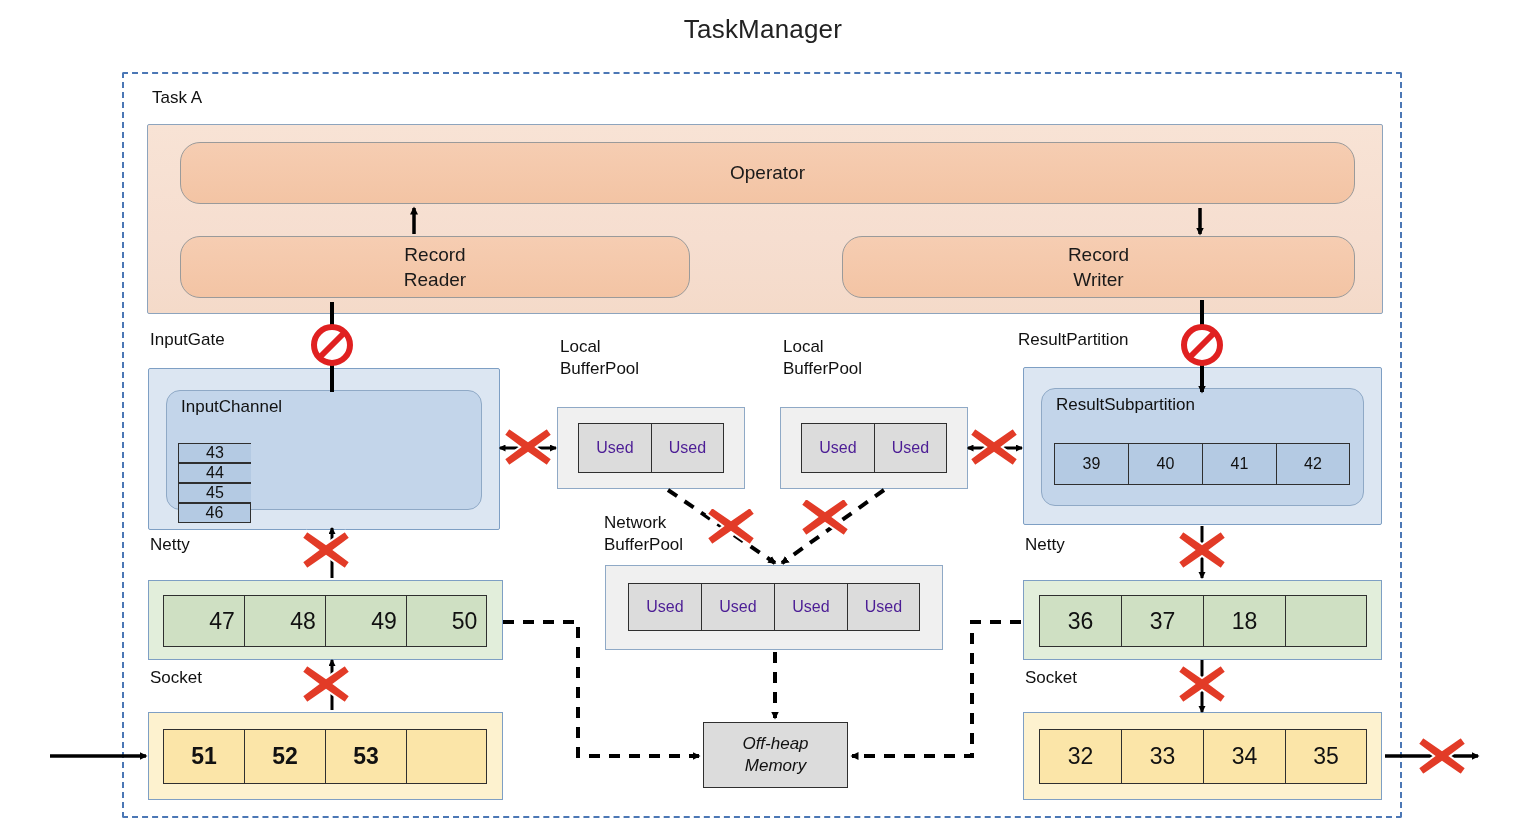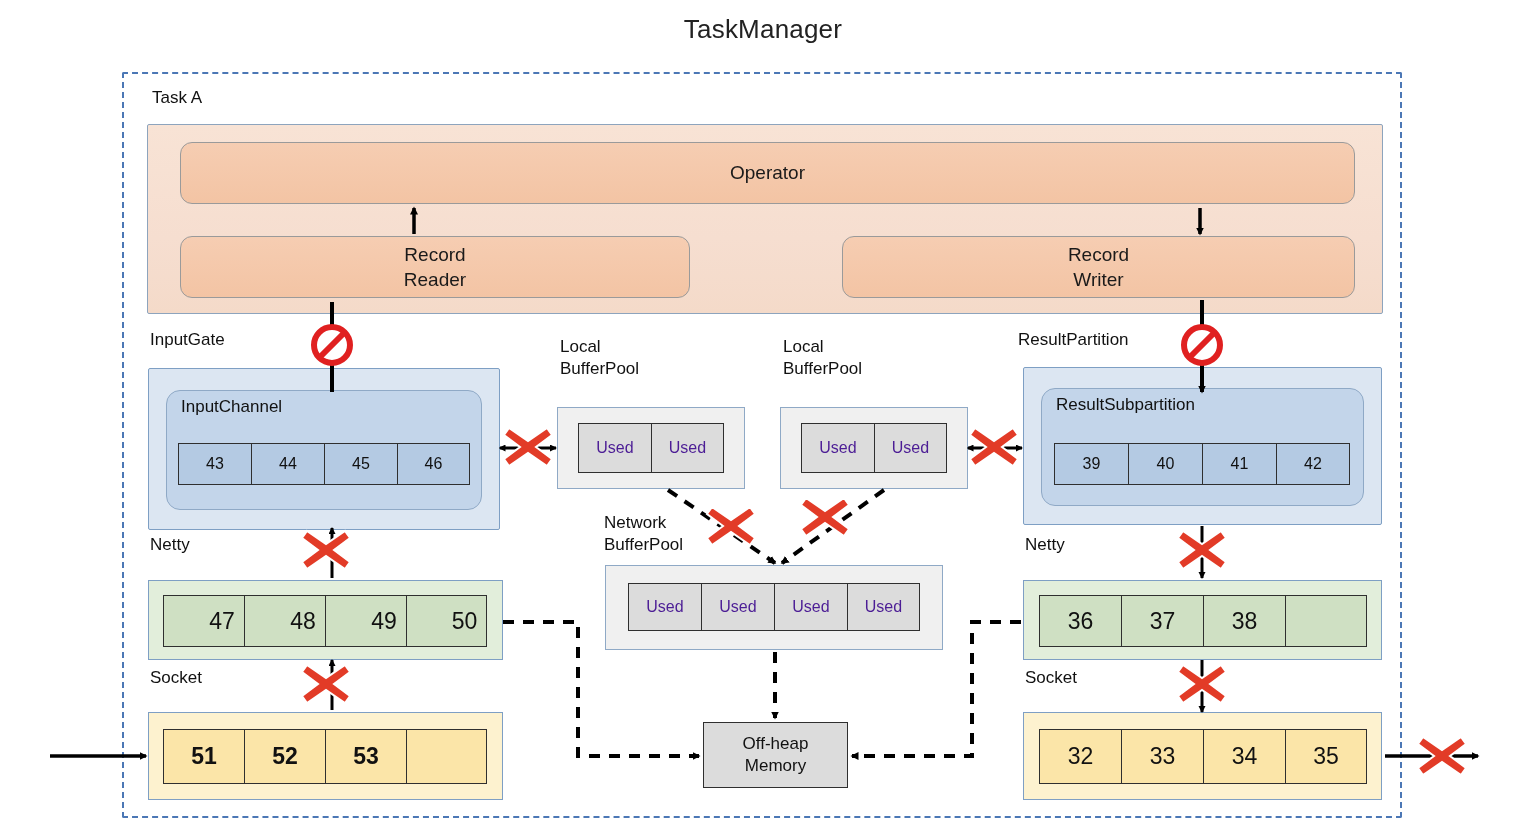--- a/index.html
+++ b/index.html
@@ -27,21 +27,21 @@
   .caption{font-size:17px;color:#111;white-space:nowrap;}
 
   
   #task-a-box{
     left:147px;top:124px;width:1236px;height:190px;
     background:linear-gradient(180deg,#f8e3d5 0%,#f6ded0 60%,#f4dac9 100%);
     border:1px solid #8da4bd;border-radius:2px;
   }
   .peach-round{
     background:linear-gradient(180deg,#f6cdb2 0%,#f3c4a4 100%);
-    border:1px solid #9a9a9a;border-radius:12px;
+    border:1px solid #9a9a9a;border-radius:20px;
     display:flex;align-items:center;justify-content:center;
     font-size:19px;color:#1a1a1a;line-height:1.32;text-align:center;
   }
   #operator-box{left:180px;top:142px;width:1175px;height:62px;}
   #record-reader-box{left:180px;top:236px;width:510px;height:62px;}
   #record-writer-box{left:842px;top:236px;width:513px;height:62px;}
 
   
   .blue-panel{
     background:#dce6f2;border:1px solid #7e9fc4;border-radius:2px;
@@ -62,21 +62,21 @@
   .cell{
     box-sizing:border-box;display:flex;align-items:center;justify-content:center;
     border:1px solid #2f2f2f;border-right-width:0;
   }
   .cell:last-child{border-right-width:1px;}
   .cell-blue{background:#b4cae3;color:#111;font-size:16px;}
   .cell-green{background:#cfe0c3;color:#111;font-size:23px;}
   .cell-yellow{background:#fbe5a8;color:#111;font-size:23px;}
   .cell-gray{background:#dcdcdc;color:#4c1d95;font-size:16px;}
 
-  #inputchannel-cells{left:178px;top:443px;width:292px;height:42px;}
+  #inputchannel-cells{left:178px;top:443px;width:292px;height:42px;flex-direction:column;}
   #inputchannel-cells .cell{width:73px;}
   #resultsub-cells{left:1054px;top:443px;width:296px;height:42px;}
   #resultsub-cells .cell{width:74px;}
 
   
   .gray-panel{background:#f0f0f0;border:1px solid #8fa9c6;}
   #local-pool-left{left:557px;top:407px;width:188px;height:82px;}
   #local-pool-right{left:780px;top:407px;width:188px;height:82px;}
   #network-pool{left:605px;top:565px;width:338px;height:85px;}
 
@@ -102,21 +102,21 @@
   #netty-right-cells{left:1039px;top:595px;width:328px;height:52px;}
   #netty-right-cells .cell{width:82px;}
   #socket-right-cells{left:1039px;top:729px;width:328px;height:55px;}
   #socket-right-cells .cell{width:82px;}
 
   
   #offheap-box{
     left:703px;top:722px;width:145px;height:66px;
     background:#dcdcdc;border:1px solid #2f2f2f;
     display:flex;align-items:center;justify-content:center;text-align:center;
-    font-size:17px;line-height:1.3;color:#111;
+    font-size:17px;line-height:1.3;color:#111;font-style:italic;
   }
 
   
   #lbl-task-a{left:152px;top:88px;}
   #lbl-inputgate{left:150px;top:330px;}
   #lbl-resultpartition{left:1018px;top:330px;}
   #lbl-local-left{left:560px;top:336px;line-height:1.3;}
   #lbl-local-right{left:783px;top:336px;line-height:1.3;}
   #lbl-network{left:604px;top:512px;line-height:1.3;}
   #lbl-netty-left{left:150px;top:535px;}
@@ -196,21 +196,21 @@
     <div class="cell cell-blue">40</div>
     <div class="cell cell-blue">41</div>
     <div class="cell cell-blue">42</div>
   </div>
 
 <div class="abs caption" id="lbl-netty-right">Netty</div>
 <div class="abs netty-panel" id="netty-right"></div>
 <div class="cells" id="netty-right-cells">
     <div class="cell cell-green">36</div>
     <div class="cell cell-green">37</div>
-    <div class="cell cell-green">38</div>
+    <div class="cell cell-green">18</div>
     <div class="cell cell-green"></div>
   </div>
 
 <div class="abs caption" id="lbl-socket-right">Socket</div>
 <div class="abs socket-panel" id="socket-right"></div>
 <div class="cells" id="socket-right-cells">
     <div class="cell cell-yellow">32</div>
     <div class="cell cell-yellow">33</div>
     <div class="cell cell-yellow">34</div>
     <div class="cell cell-yellow">35</div>

